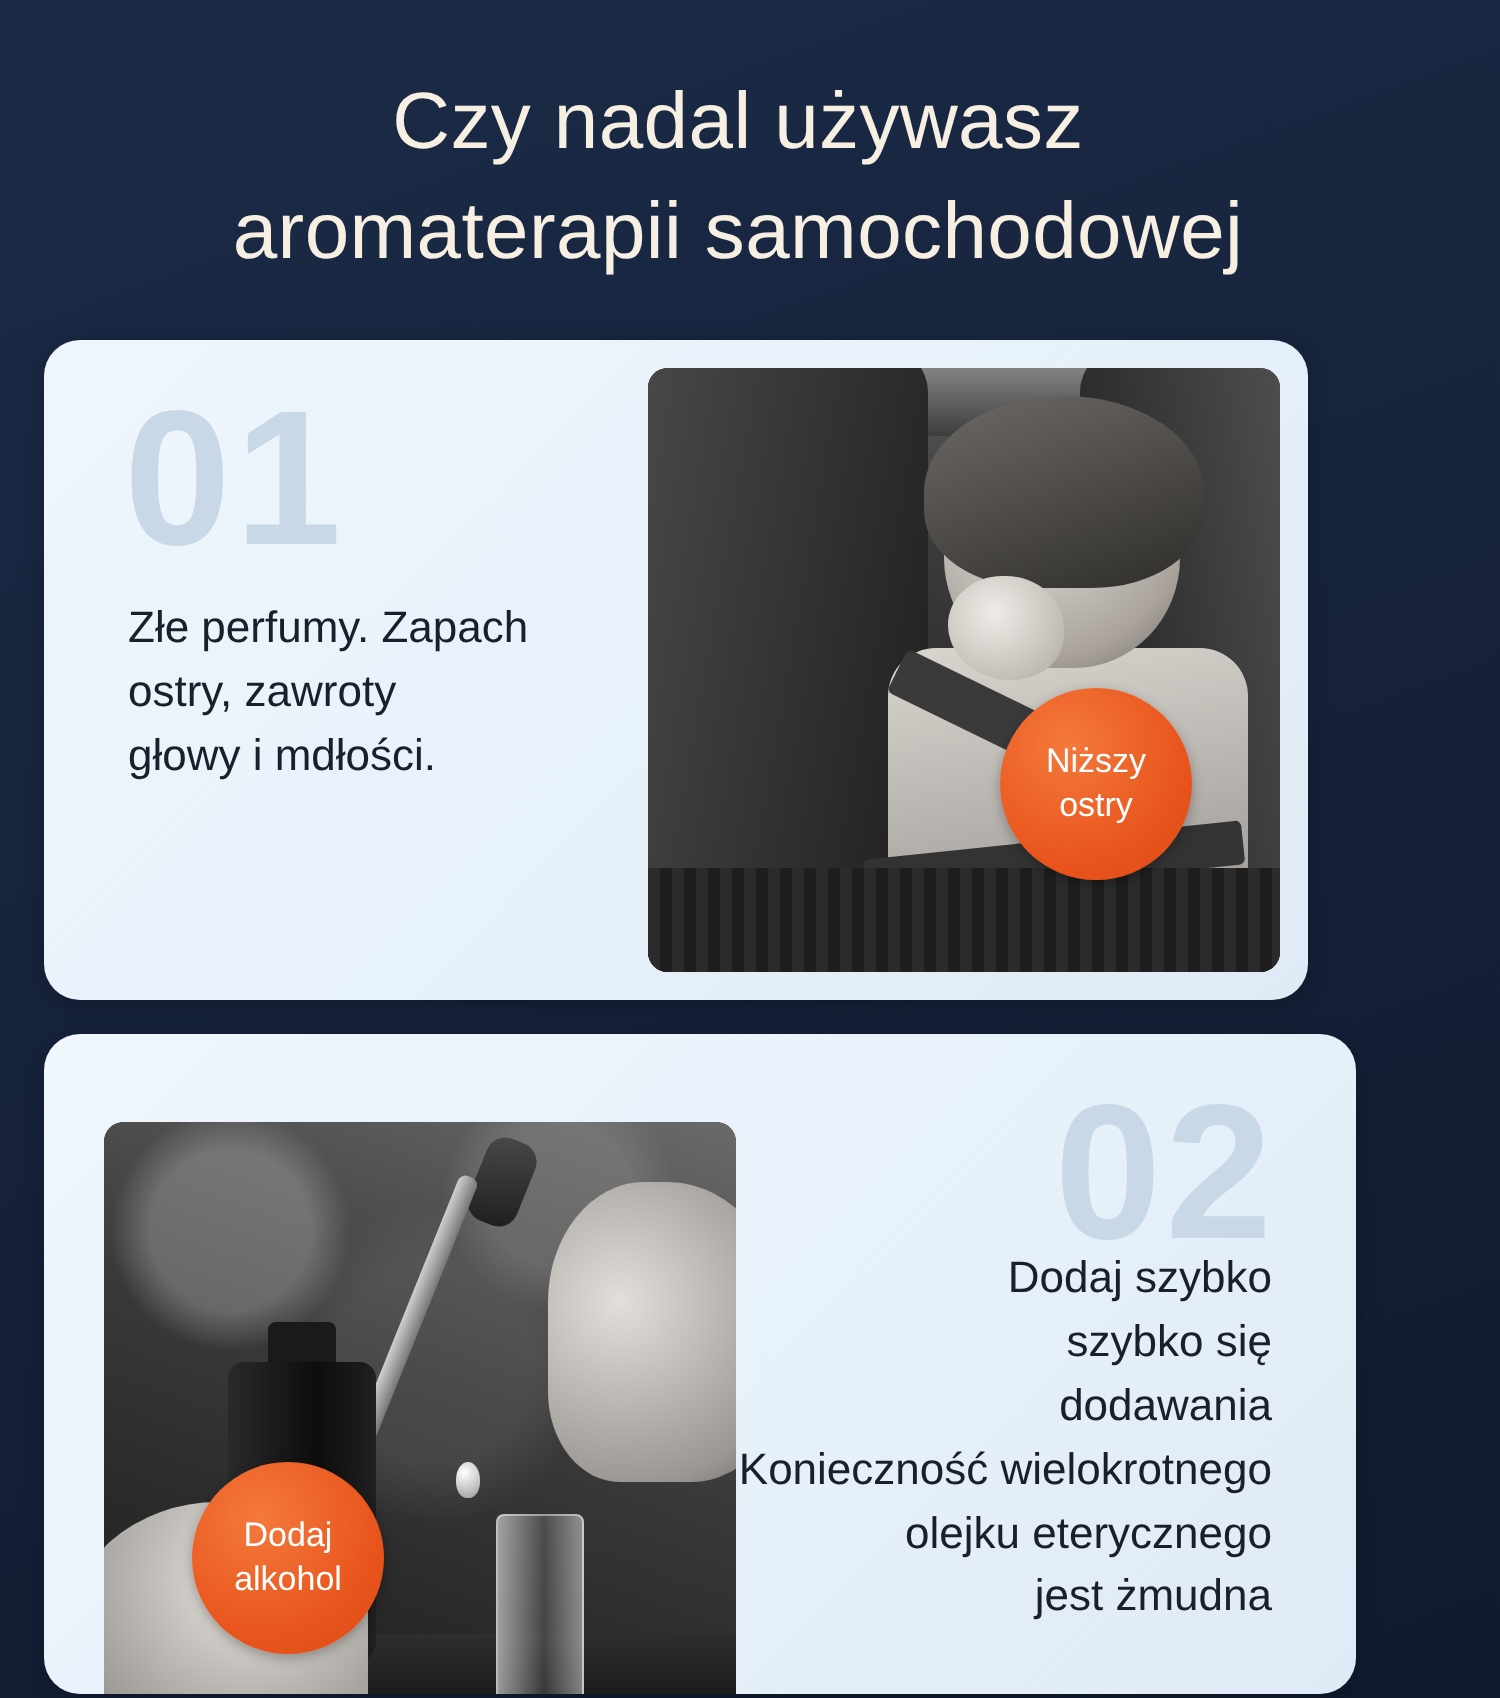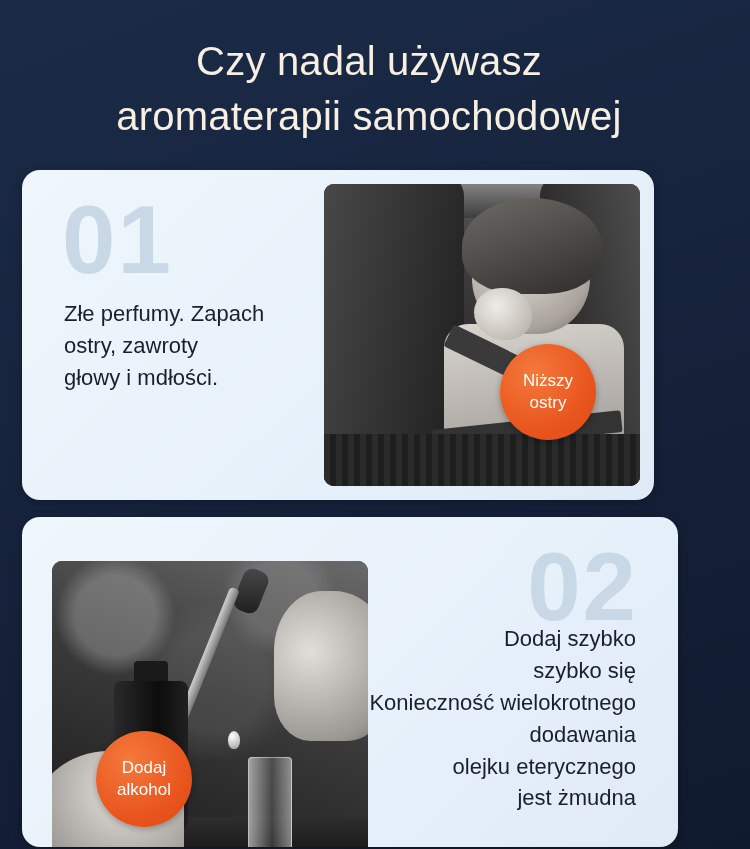--- a/index.html
+++ b/index.html
@@ -304,22 +304,22 @@
       </div>
     </div>
   </div>
 
   <div class="card card-2">
     <div class="num">02</div>
 
     <div class="card-text">
       <span class="tline">Dodaj szybko</span>
       <span class="tline">szybko się</span>
+      <span class="tline">dodawania</span>
       <span class="tline">Konieczność wielokrotnego</span>
-      <span class="tline">dodawania</span>
       <span class="tline">olejku eterycznego</span>
       <span class="tline">jest żmudna</span>
     </div>
 
     <div class="photo ph2">
       <div class="bokeh"></div>
       <div class="hand-right"></div>
       <div class="pipette-bulb"></div>
       <div class="pipette"></div>
       <div class="table"></div>

